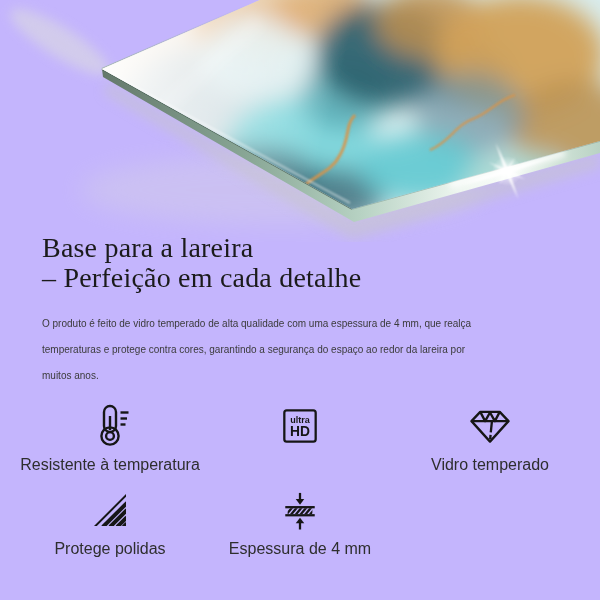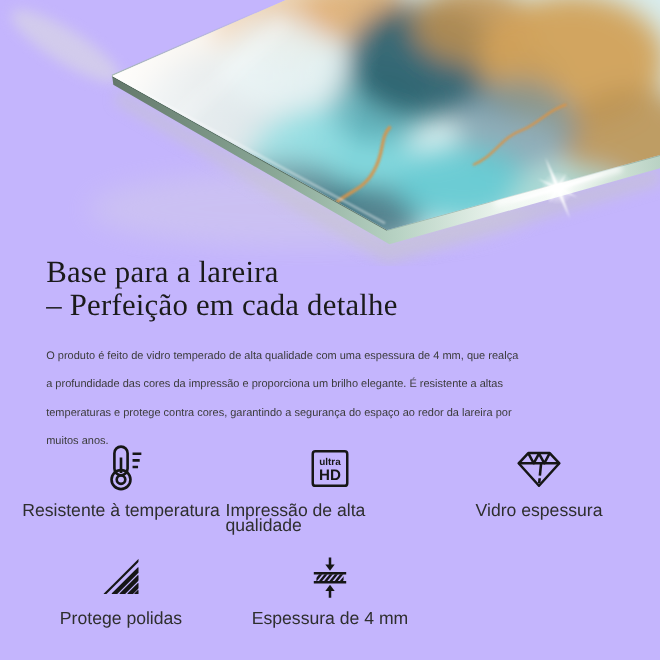--- a/index.html
+++ b/index.html
@@ -135,21 +135,20 @@
     </svg>
   </div>
 
   <h1 class="heading">
     <span>Base para a lareira</span>
     <span>– Perfeição em cada detalhe</span>
   </h1>
 
   <div class="desc">
     <span>O produto é feito de vidro temperado de alta qualidade com uma espessura de 4 mm, que realça</span>
-    <span>a profundidade das cores da impressão e proporciona um brilho elegante. É resistente a altas</span>
     <span>temperaturas e protege contra cores, garantindo a segurança do espaço ao redor da lareira por</span>
     <span>muitos anos.</span>
   </div>
 
   <div class="features">
 
     <div class="feature">
       <div class="icon-box">
         <svg width="42" height="46" viewBox="0 0 42 46">
           <rect class="ic" x="15" y="3" width="12" height="26" rx="6"></rect>
@@ -165,35 +164,34 @@
     </div>
 
     <div class="feature">
       <div class="icon-box">
         <svg width="38" height="38" viewBox="0 0 40 40">
           <rect class="ic" x="3.5" y="3.5" width="33" height="33" rx="2.5" stroke-width="2.8"></rect>
           <text x="20" y="17" text-anchor="middle" font-family="Liberation Sans, sans-serif" font-size="9.5" font-weight="bold" fill="#161616">ultra</text>
           <text x="20" y="31" text-anchor="middle" font-family="Liberation Sans, sans-serif" font-size="14.5" font-weight="bold" fill="#161616">HD</text>
         </svg>
       </div>
-      <div class="f-label">Impressão de alta qualidade</div>
     </div>
 
 
     <div class="feature">
       <div class="icon-box">
         <svg width="44" height="37" viewBox="0 0 44 38">
           <polygon class="ic" stroke-width="2.2" stroke-linejoin="round" points="3,13.5 12,4 32,4 41,13.5 22,34.5"></polygon>
           <line class="ic" stroke-width="2" x1="3" y1="13.5" x2="41" y2="13.5"></line>
           <polyline class="ic" stroke-width="2" stroke-linejoin="round" points="12,4 17,13.5 22,4.6 27,13.5 32,4"></polyline>
           <line class="ic" stroke-width="1.8" x1="24" y1="13.5" x2="22.8" y2="25"></line>
           <line class="ic" stroke-width="1.8" x1="22.6" y1="27.5" x2="22.2" y2="32"></line>
         </svg>
       </div>
-      <div class="f-label">Vidro espessura</div>
+      <div class="f-label">Vidro temperado</div>
     </div>
 
     <div class="feature">
       <div class="icon-box">
         <svg width="34" height="34" viewBox="0 0 38 38">
           <defs>
               <clipPath id="triClip">
                 <polygon points="1,37 37,1 37,37"></polygon>
               </clipPath>
             </defs>

